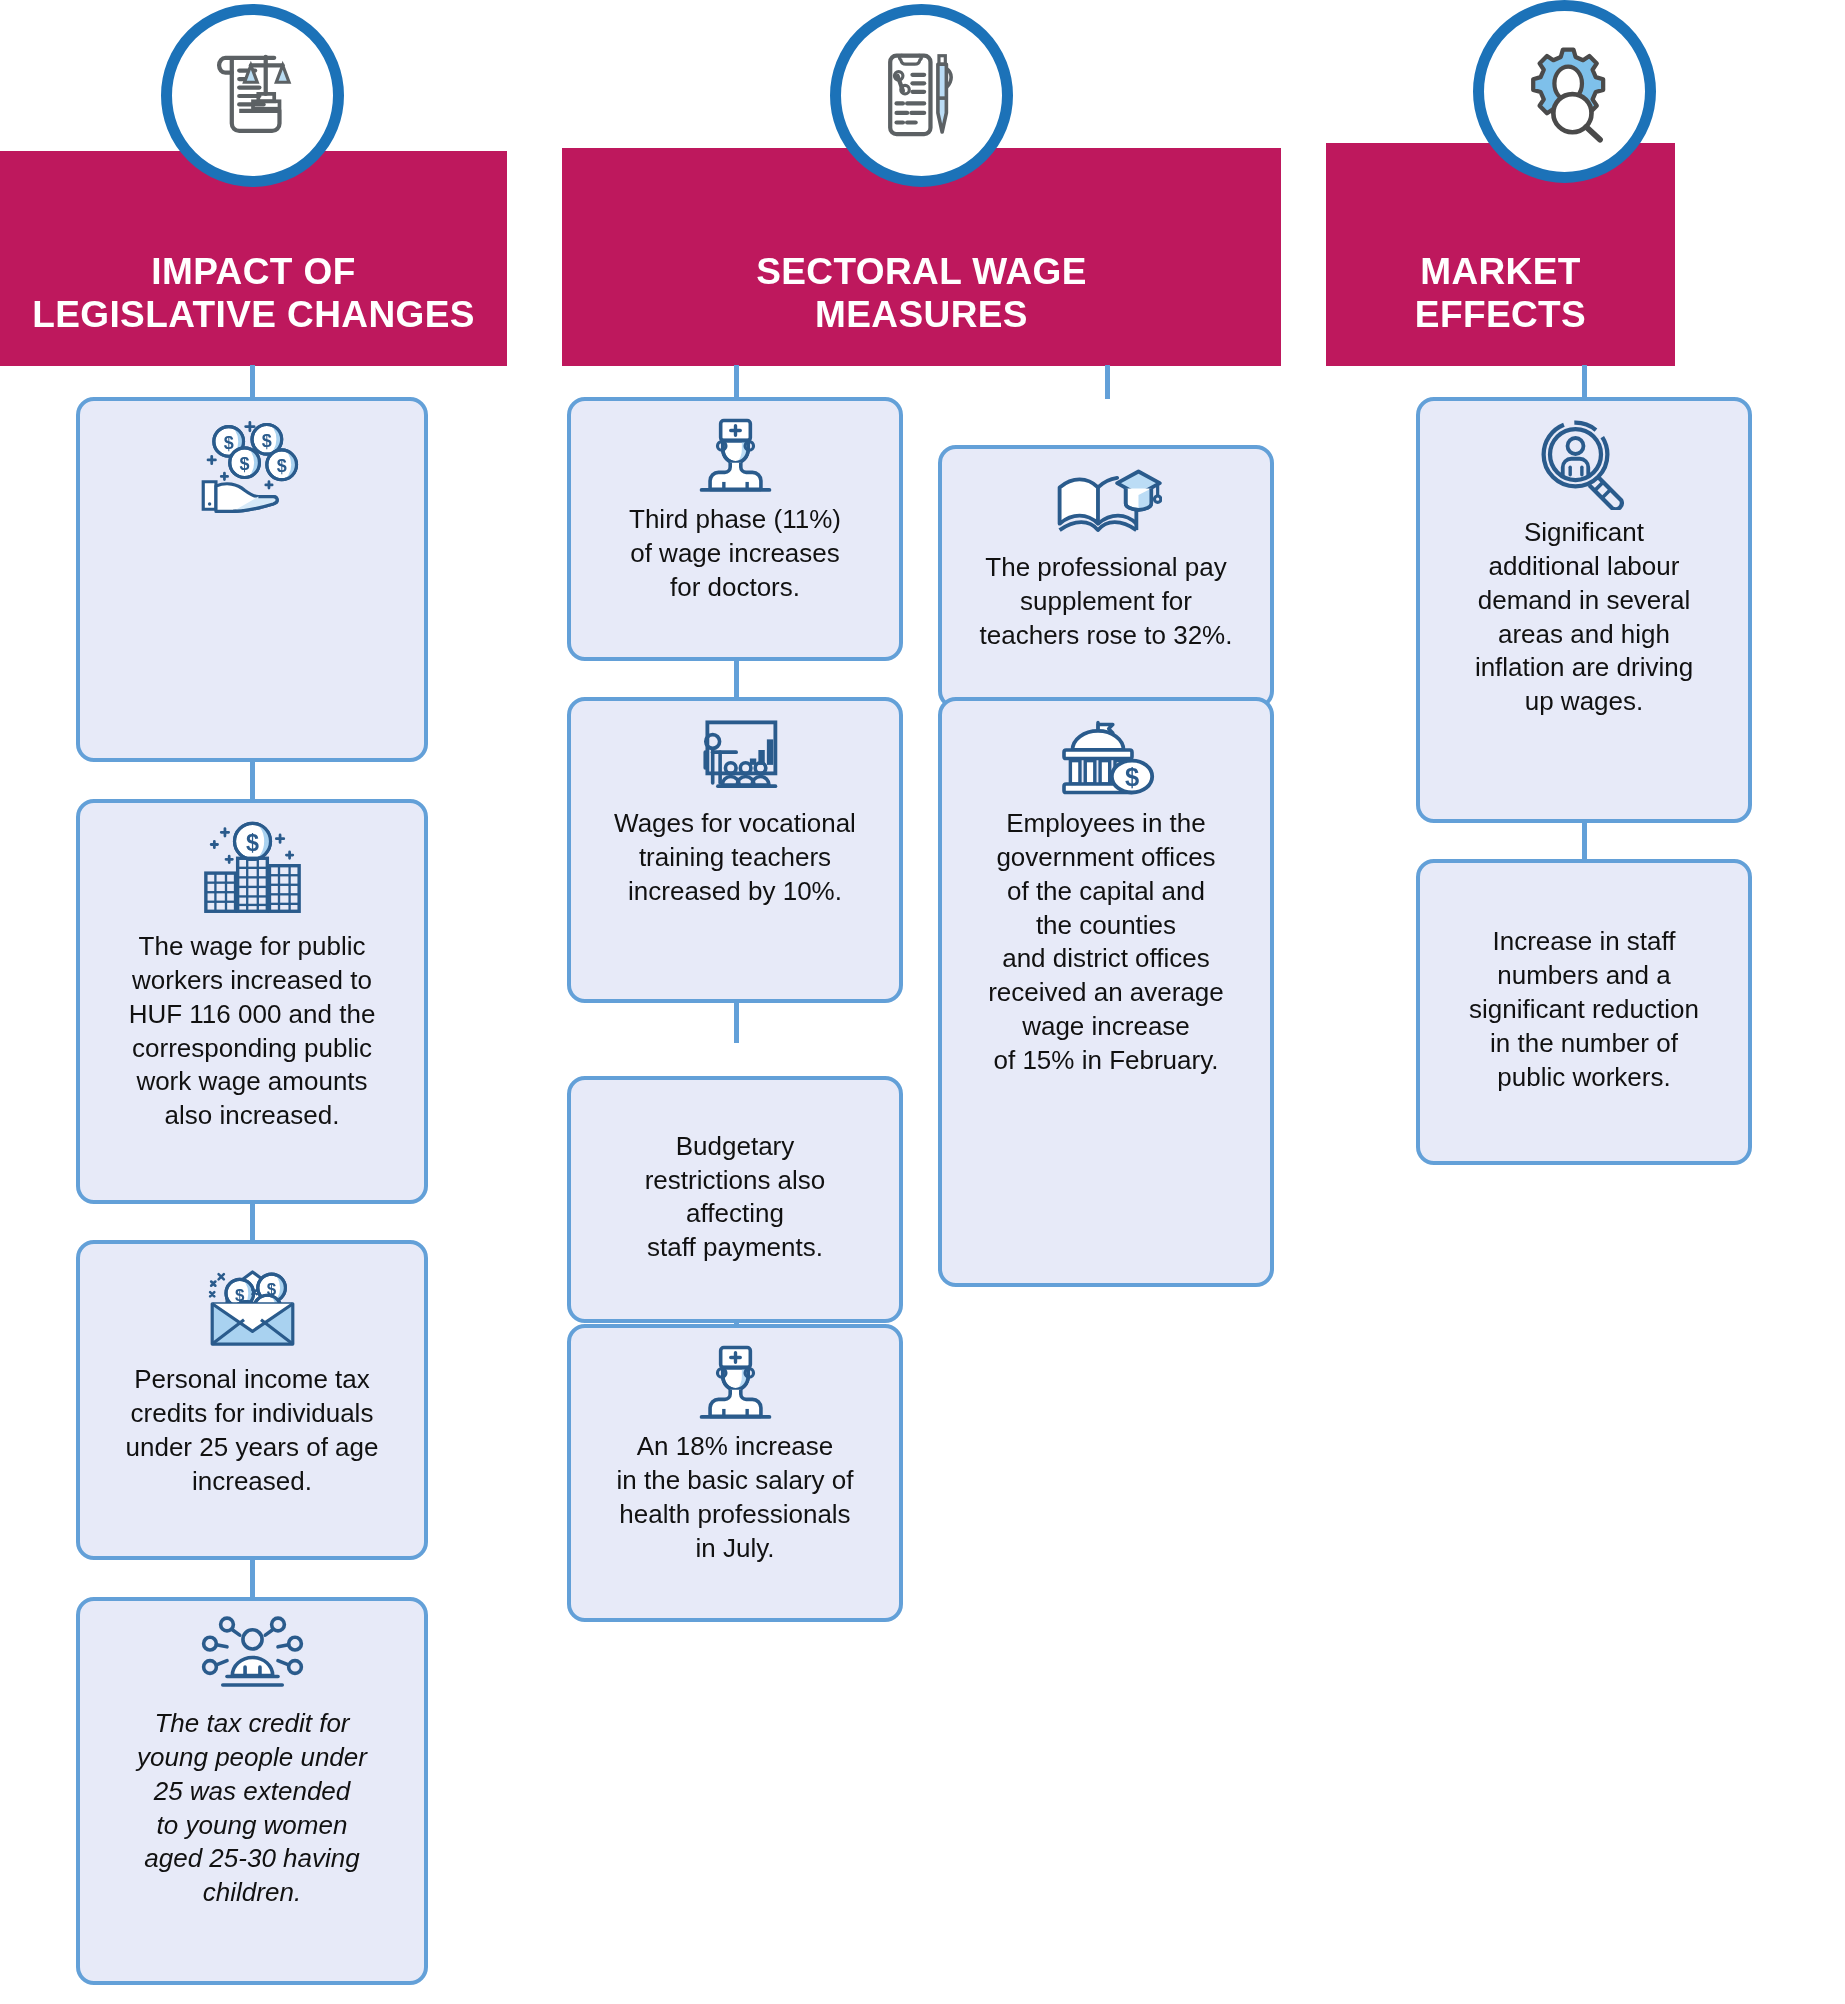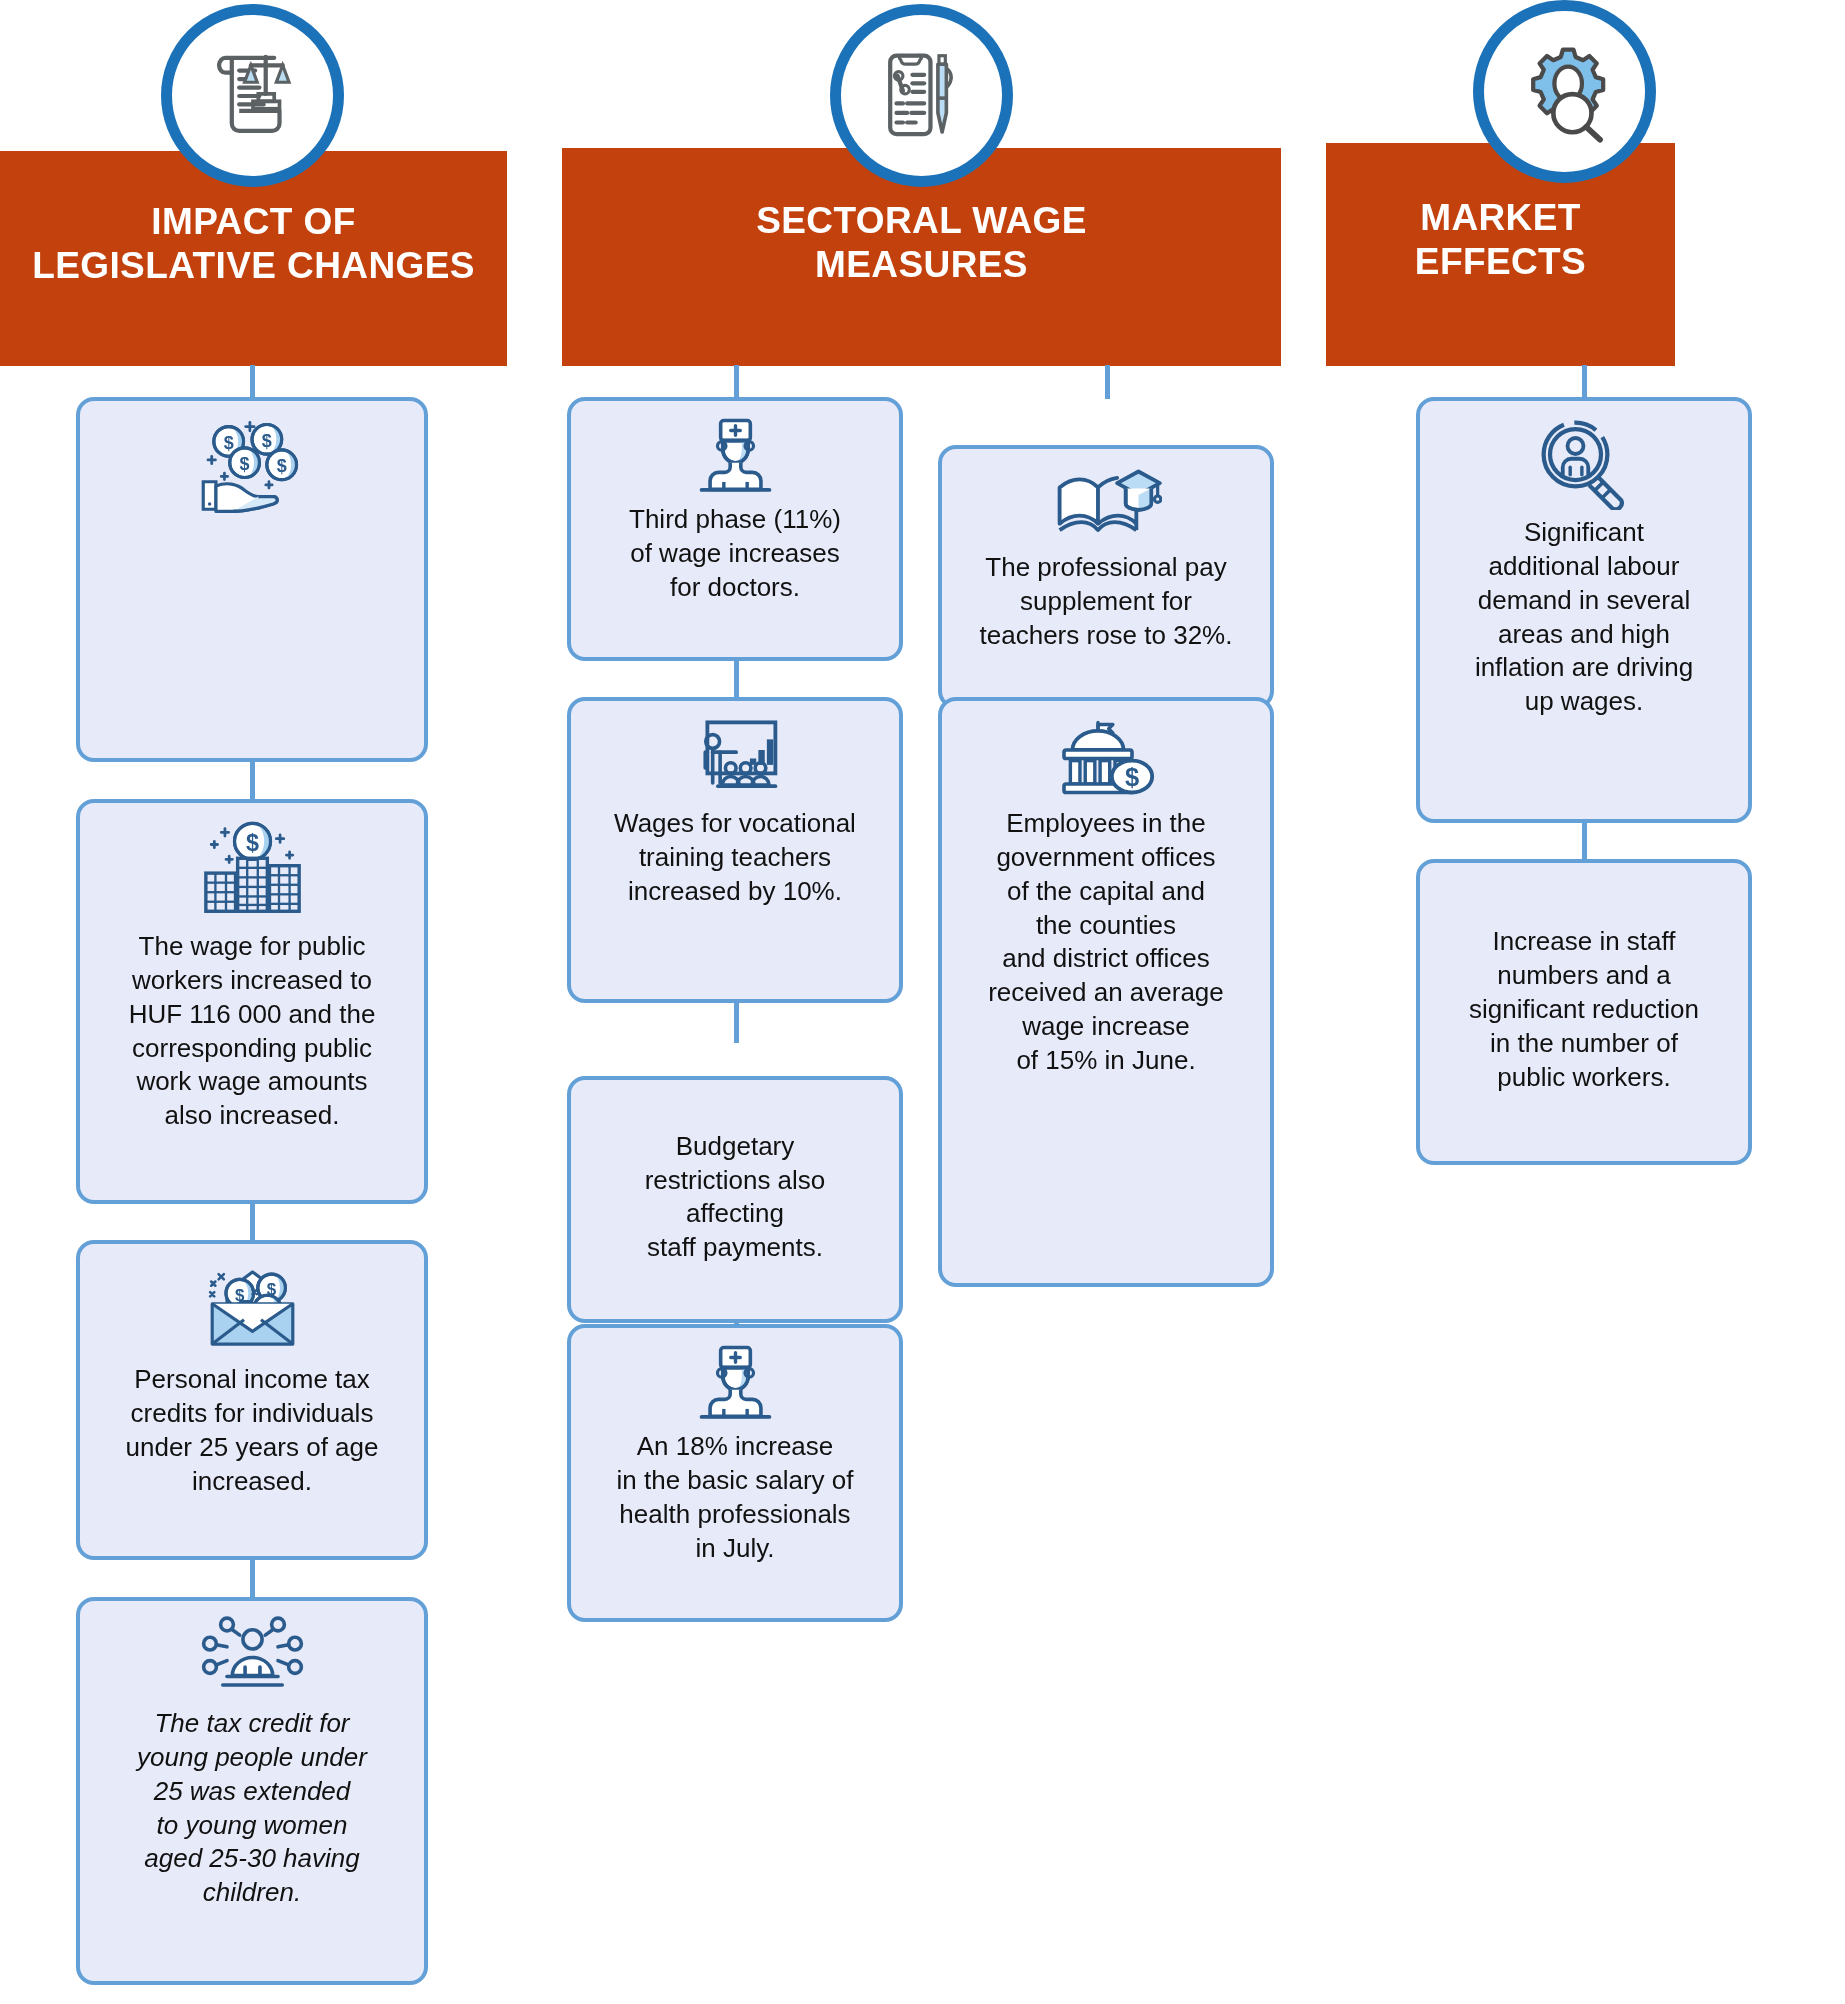--- a/index.html
+++ b/index.html
@@ -17,24 +17,24 @@
     position: absolute;
     left: 0; top: 0;
     width: 1845px;
     height: 2005px;
     overflow: hidden;
   }
 
   
   .header-band {
     position: absolute;
-    background: #c2410c;
+    background: #be185d;
     box-sizing: border-box;
     display: flex;
-    align-items: center;
+    align-items: flex-end;
     justify-content: center;
   }
   .header-title {
     color: #ffffff;
     font-weight: bold;
     font-size: 37px;
     line-height: 1.18;
     letter-spacing: 0.4px;
     text-align: center;
     white-space: pre-line;
@@ -454,21 +454,21 @@
         <text x="76" y="66" font-size="24" font-weight="bold" fill="#2A5B8C" text-anchor="middle" font-family="'Liberation Sans',sans-serif">$</text>
       </svg>
     </div>
     <div class="card-text">Employees in the
 government offices
 of the capital and
 the counties
 and district offices
 received an average
 wage increase
-of 15% in June.</div>
+of 15% in February.</div>
   </div>
 
   <div class="header-band" style="left:1326px; top:143px; width:349px; height:223px;">
     <div class="header-title">MARKET
 EFFECTS</div>
   </div>
 
   <div class="medallion" style="left:1473px; top:0px; width:183px; height:183px;">
     <svg width="106" height="106" viewBox="0 0 100 100" fill="none">
       <path d="M48 10 h10 l2 7 l7 3 l6 -4 l7 7 l-4 6 l3 7 l7 2 v10 l-7 2 l-3 7 l4 6 l-7 7 l-6 -4 l-7 3 l-2 7 h-10 l-2 -7 l-7 -3 l-6 4 l-7 -7 l4 -6 l-3 -7 l-7 -2 v-10 l7 -2 l3 -7 l-4 -6 l7 -7 l6 4 l7 -3 Z" fill="#7EC0EA" stroke="#4A4A4A" stroke-width="4" stroke-linejoin="round"></path>

